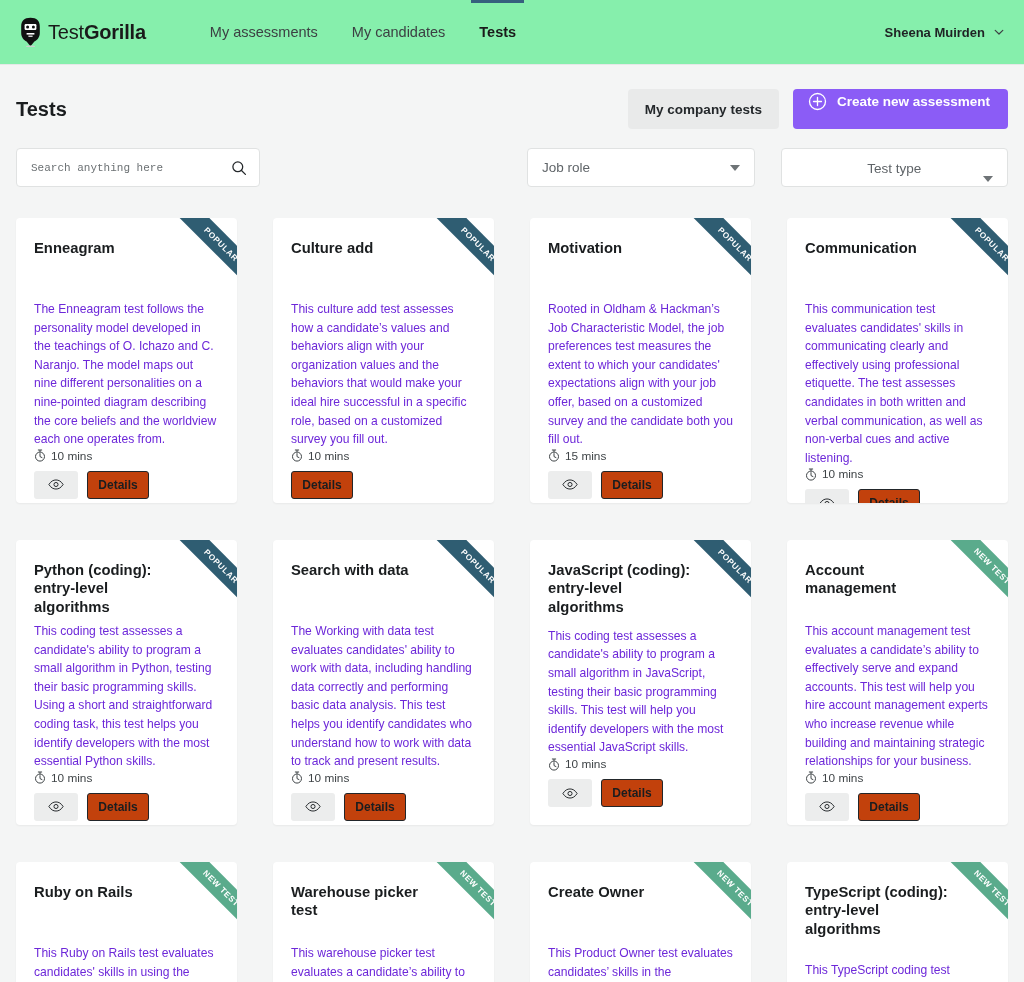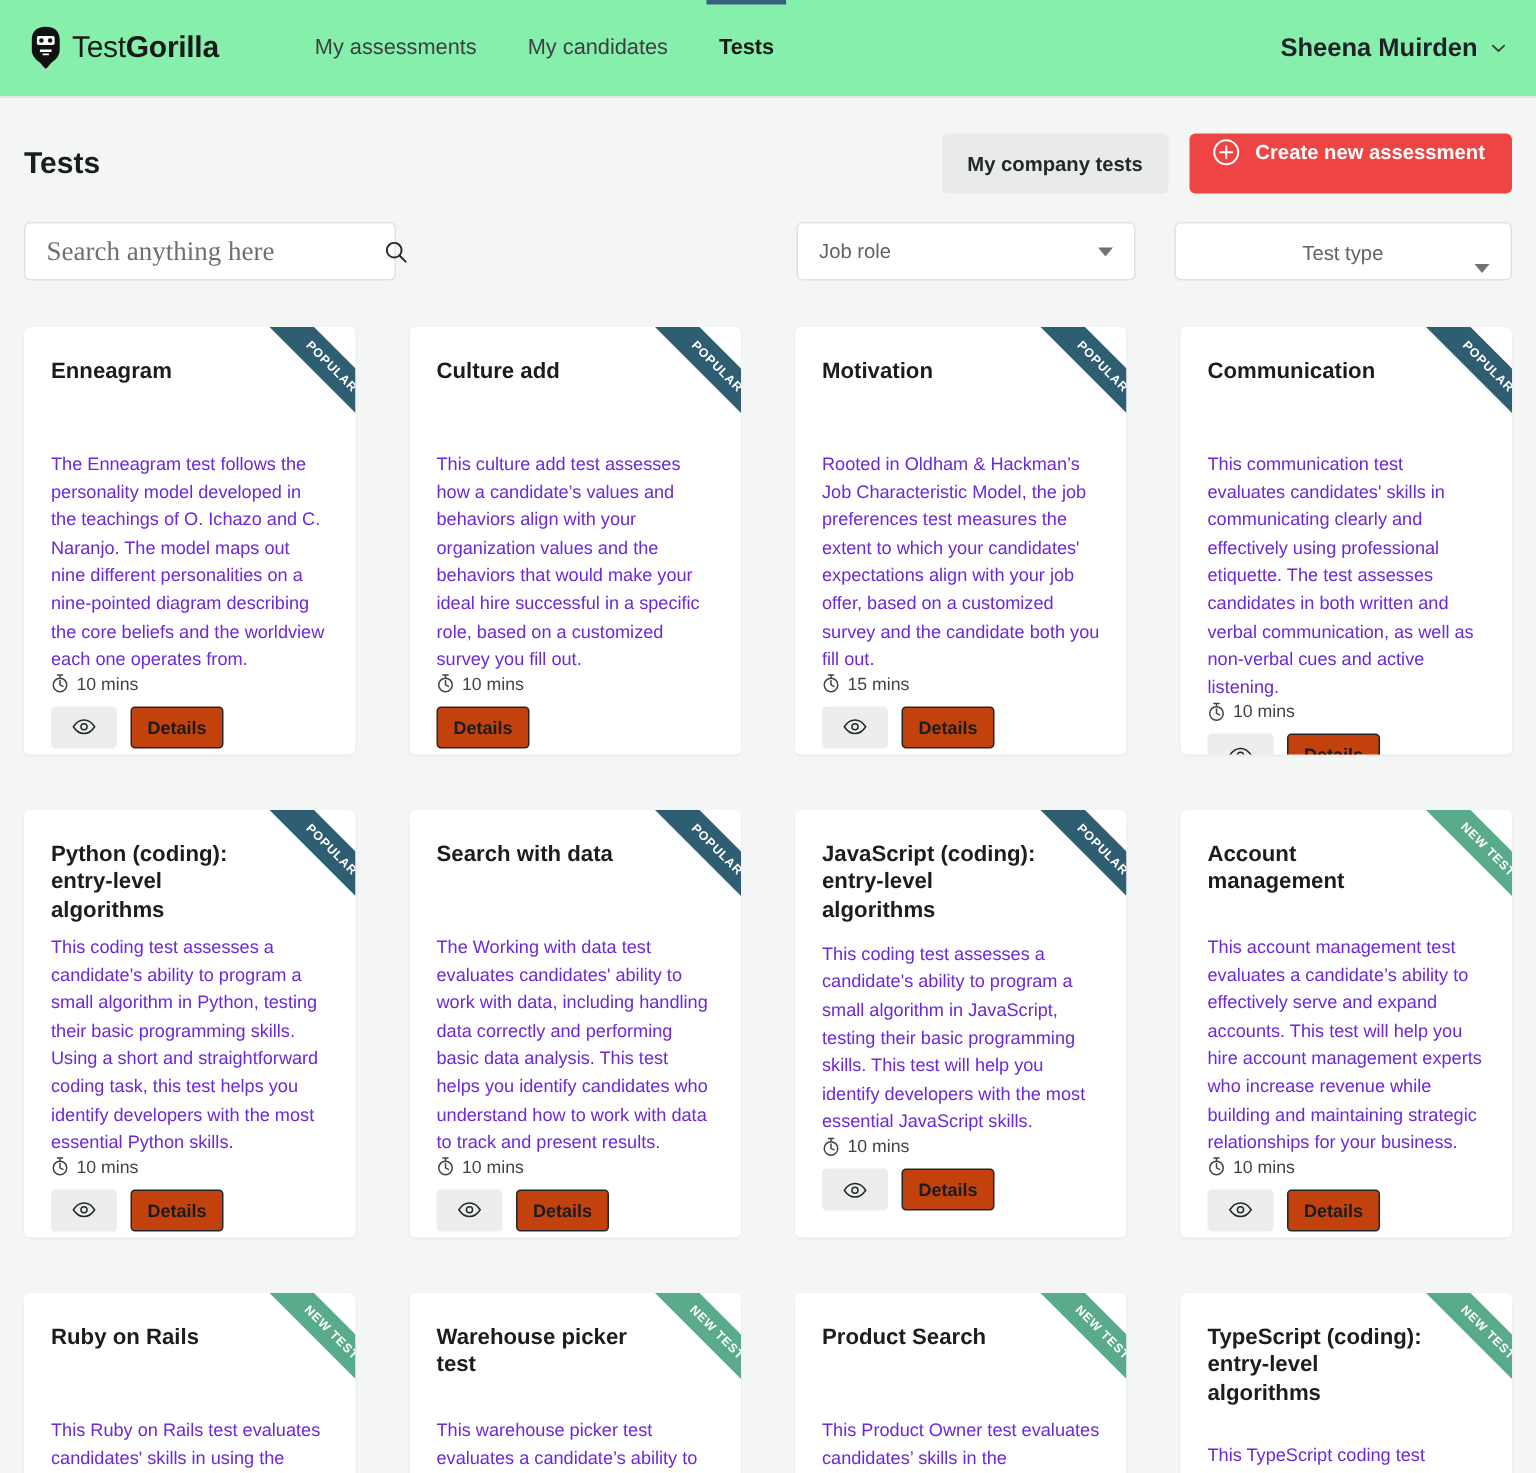--- a/index.html
+++ b/index.html
@@ -68,21 +68,21 @@
   }
 
   .user-menu {
     margin-left: auto;
     margin-right: 20px;
     display: flex;
     align-items: center;
     gap: 9px;
     cursor: pointer;
   }
-  .user-name { font-size: 17px; font-weight: 700; color: #1f2224; }
+  .user-name { font-size: 13px; font-weight: 700; color: #1f2224; }
   .caret { width: 10px; height: 10px; display: block; }
 
   
   .page-head {
     display: flex;
     align-items: center;
     padding: 0 16px;
     margin-top: 24px;
     height: 40px;
   }
@@ -104,21 +104,21 @@
     padding: 0 17px;
     height: 40px;
     font-size: 13.5px;
     font-weight: 700;
     color: #24282b;
     cursor: pointer;
     font-family: inherit;
     white-space: nowrap;
   }
   .btn-create {
-    background: #ef4444;
+    background: #8b5cf6;
     border: none;
     border-radius: 4px;
     height: 40px;
     padding: 0 18px 16px 15px;
     display: flex;
     align-items: center;
     gap: 10px;
     cursor: pointer;
     font-family: inherit;
   }
@@ -144,22 +144,22 @@
     border: 1px solid #e0e2e2;
     border-radius: 4px;
     display: flex;
     align-items: center;
     padding: 0 12px;
   }
   .search-box input {
     border: none;
     outline: none;
     flex: 1;
-    font-size: 18px;
-    font-family: Liberation Serif, serif;
+    font-size: 11px;
+    font-family: Liberation Mono, monospace;
     color: #3c4043;
     background: transparent;
   }
   .search-box input::placeholder { color: #6b7073; }
   .search-icon { width: 16px; height: 16px; display: block; flex: none; }
 
   .select-box {
     height: 39px;
     background: #ffffff;
     border: 1px solid #e0e2e2;
@@ -597,21 +597,21 @@
     <div class="card-title">Warehouse picker test</div>
     <div class="card-desc">This warehouse picker test evaluates a candidate’s ability to plan, execute, and verify orders, or picking</div>
 
   </div>
     <div class="card">
     <div class="ribbon new">
       <div class="band">
           <span>NEW TEST</span>
         </div>
     </div>
-    <div class="card-title">Product Search</div>
+    <div class="card-title">Create Owner</div>
     <div class="card-desc">This Product Owner test evaluates candidates’ skills in the requirements of a Product Owner000 professor. T</div>
 
   </div>
     <div class="card">
     <div class="ribbon new">
       <div class="band">
           <span>NEW TEST</span>
         </div>
     </div>
     <div class="card-title">TypeScript (coding): entry-level algorithms</div>

